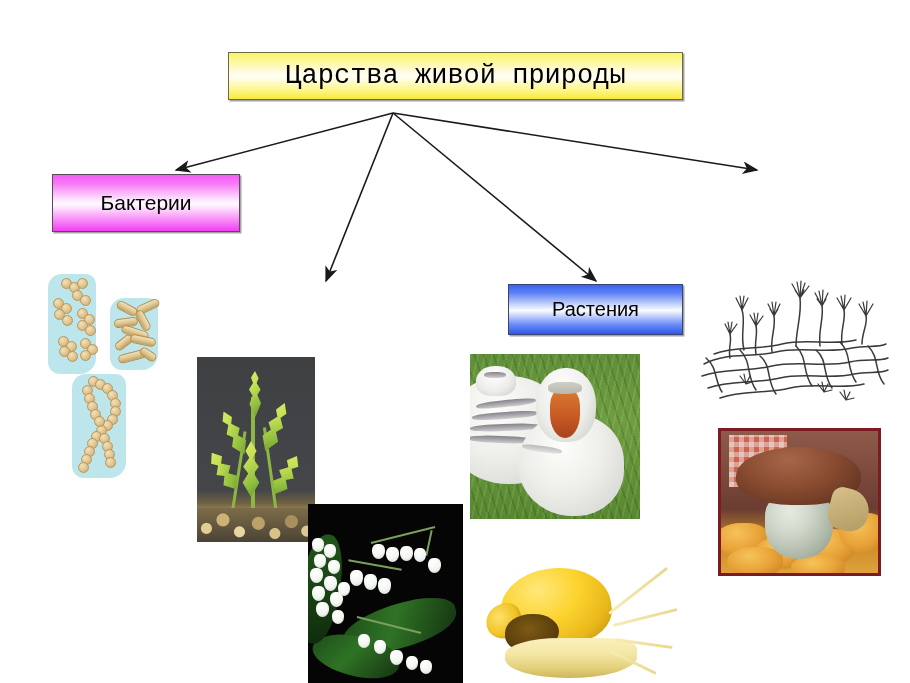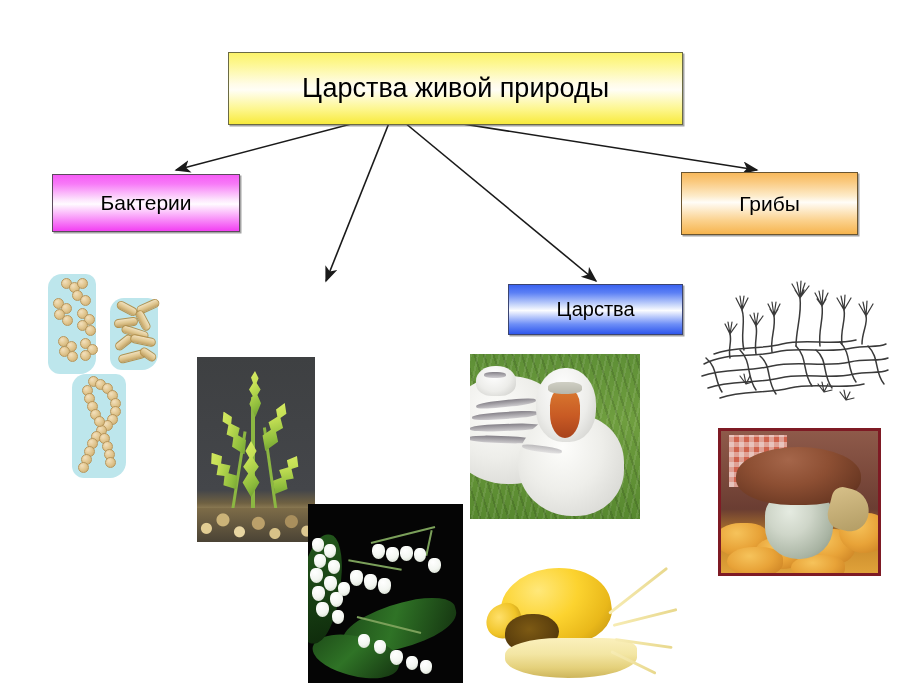--- a/index.html
+++ b/index.html
@@ -26,26 +26,27 @@
     justify-content: center;
     color: #000000;
     text-align: center;
     white-space: nowrap;
     z-index: 5;
     box-shadow: 1.5px 1.5px 0 rgba(90,90,90,0.55);
   }
   .node span { display: block; }
 
   #node-title {
-    left: 228px; top: 52px; width: 455px; height: 73px;
+    left: 228px; top: 52px; width: 455px; height: 48px;
     font-size: 27px;
     background: linear-gradient(to bottom,
         #fbf36a 0%, #fdf78e 14%, #fffce8 44%, #fffef6 52%,
         #fdf68a 80%, #f7ea3c 100%);
     border-color: #6a6a44;
+    font-family: Liberation Mono, monospace;
   }
   #node-bacteria {
     left: 52px; top: 174px; width: 188px; height: 58px;
     font-size: 21px;
     background: linear-gradient(to bottom,
         #f65bf6 0%, #f77bf7 16%, #fde4fd 44%, #fffbff 52%,
         #f88cf8 80%, #f23ff2 100%);
     border-color: #5c4a5c;
   }
   #node-fungi {
@@ -253,26 +254,23 @@
   <div class="node" id="node-title">
     <span>Царства живой природы</span>
   </div>
 
   <div class="node" id="node-bacteria">
     <span>Бактерии</span>
   </div>
 
 
   <div class="node" id="node-animals">
-    <span>Царства</span>
-  </div>
-
-  <div class="node" id="node-fungi">
-    <span>Грибы</span>
-  </div>
+    <span>Растения</span>
+  </div>
+
 
   <div class="pic" id="pic-bacteria">
 
     <div class="bact-patch" style="left:4px; top:2px; width:48px; height:100px;"></div>
     <div class="coccus" style="left:17px;top:6px;width:9px;height:9px;"></div>
     <div class="coccus" style="left:25px;top:10px;width:9px;height:9px;"></div>
     <div class="coccus" style="left:33px;top:6px;width:9px;height:9px;"></div>
     <div class="coccus" style="left:28px;top:18px;width:9px;height:9px;"></div>
     <div class="coccus" style="left:36px;top:23px;width:9px;height:9px;"></div>
     <div class="coccus" style="left:9px;top:26px;width:9px;height:9px;"></div>

